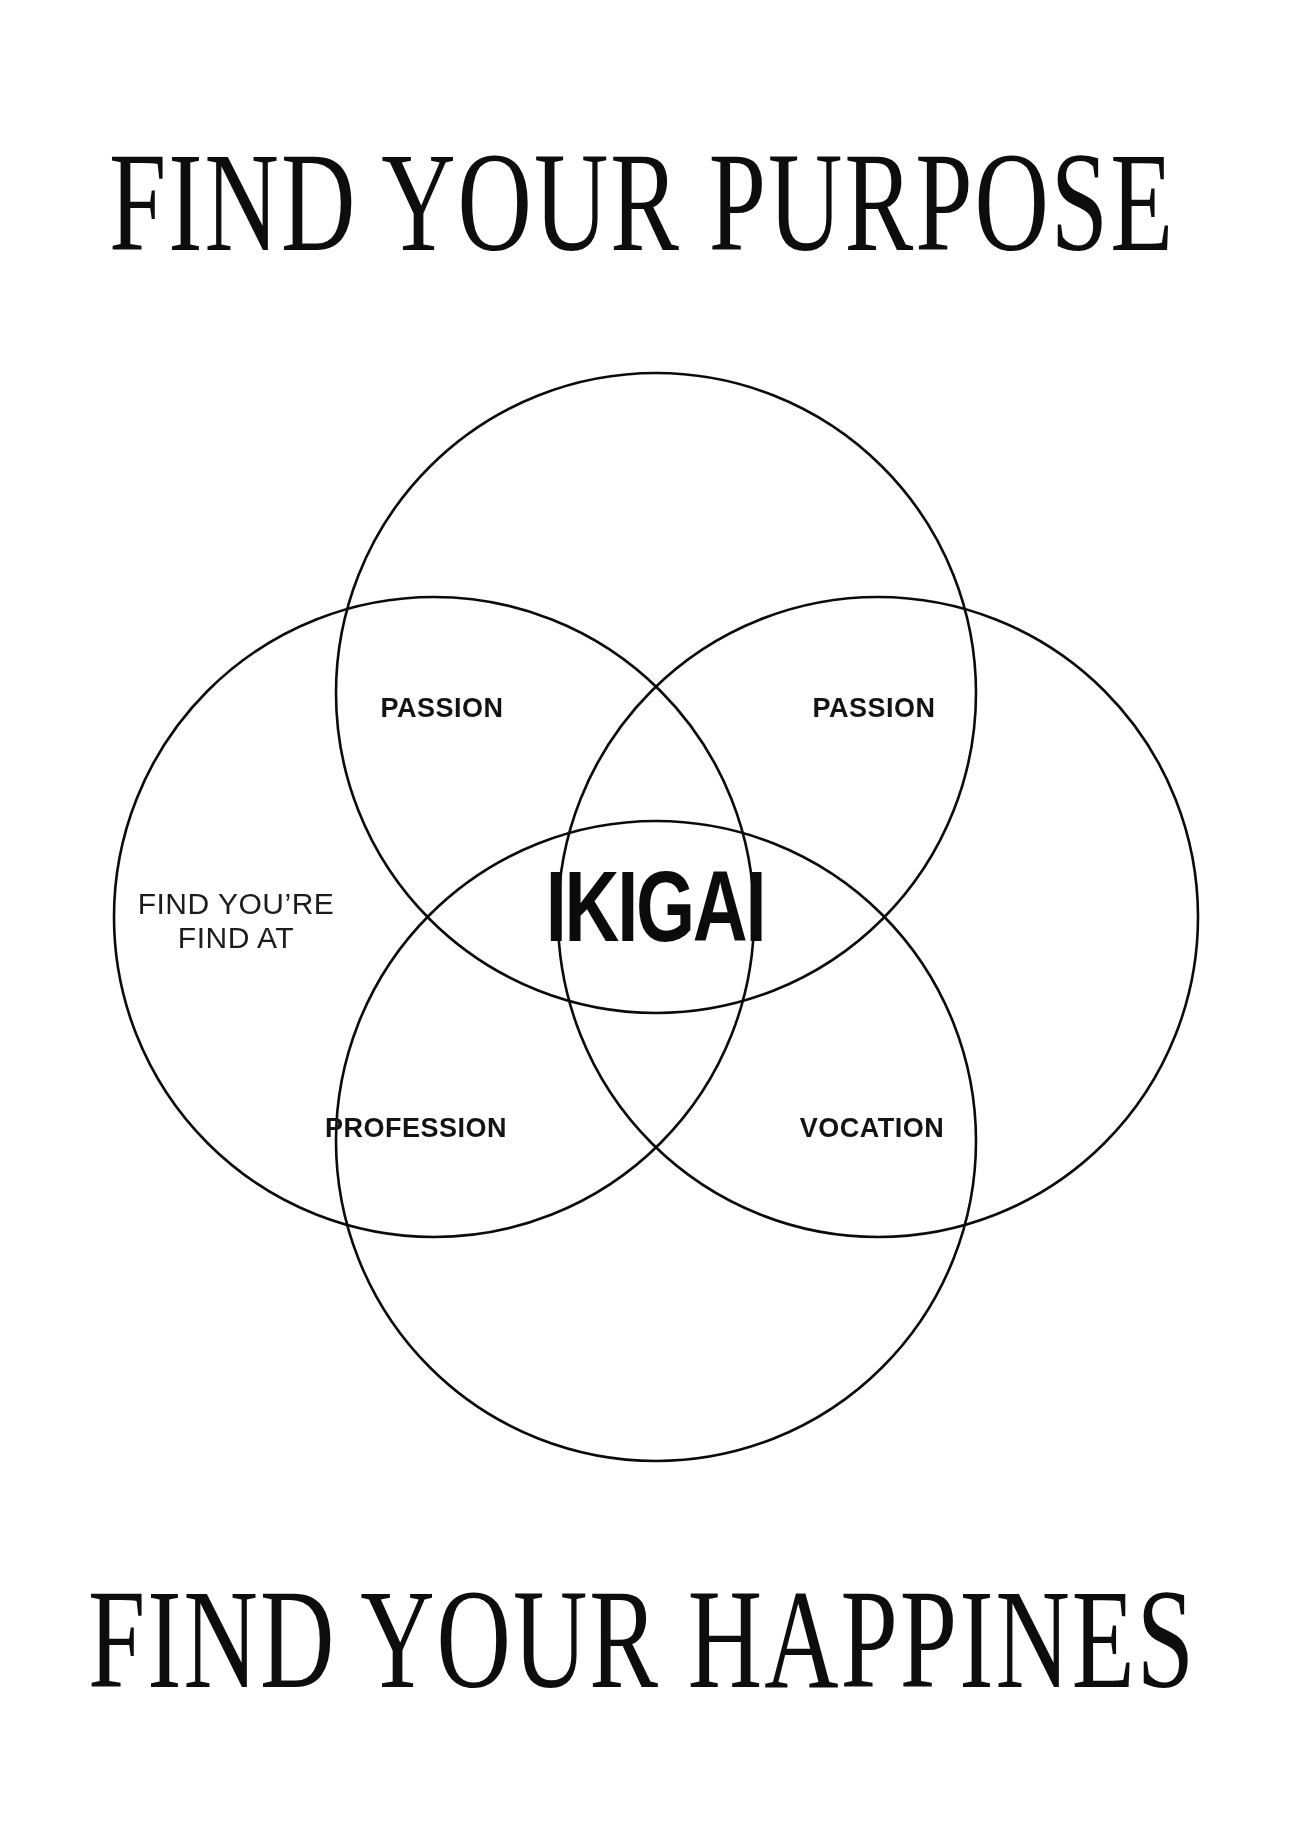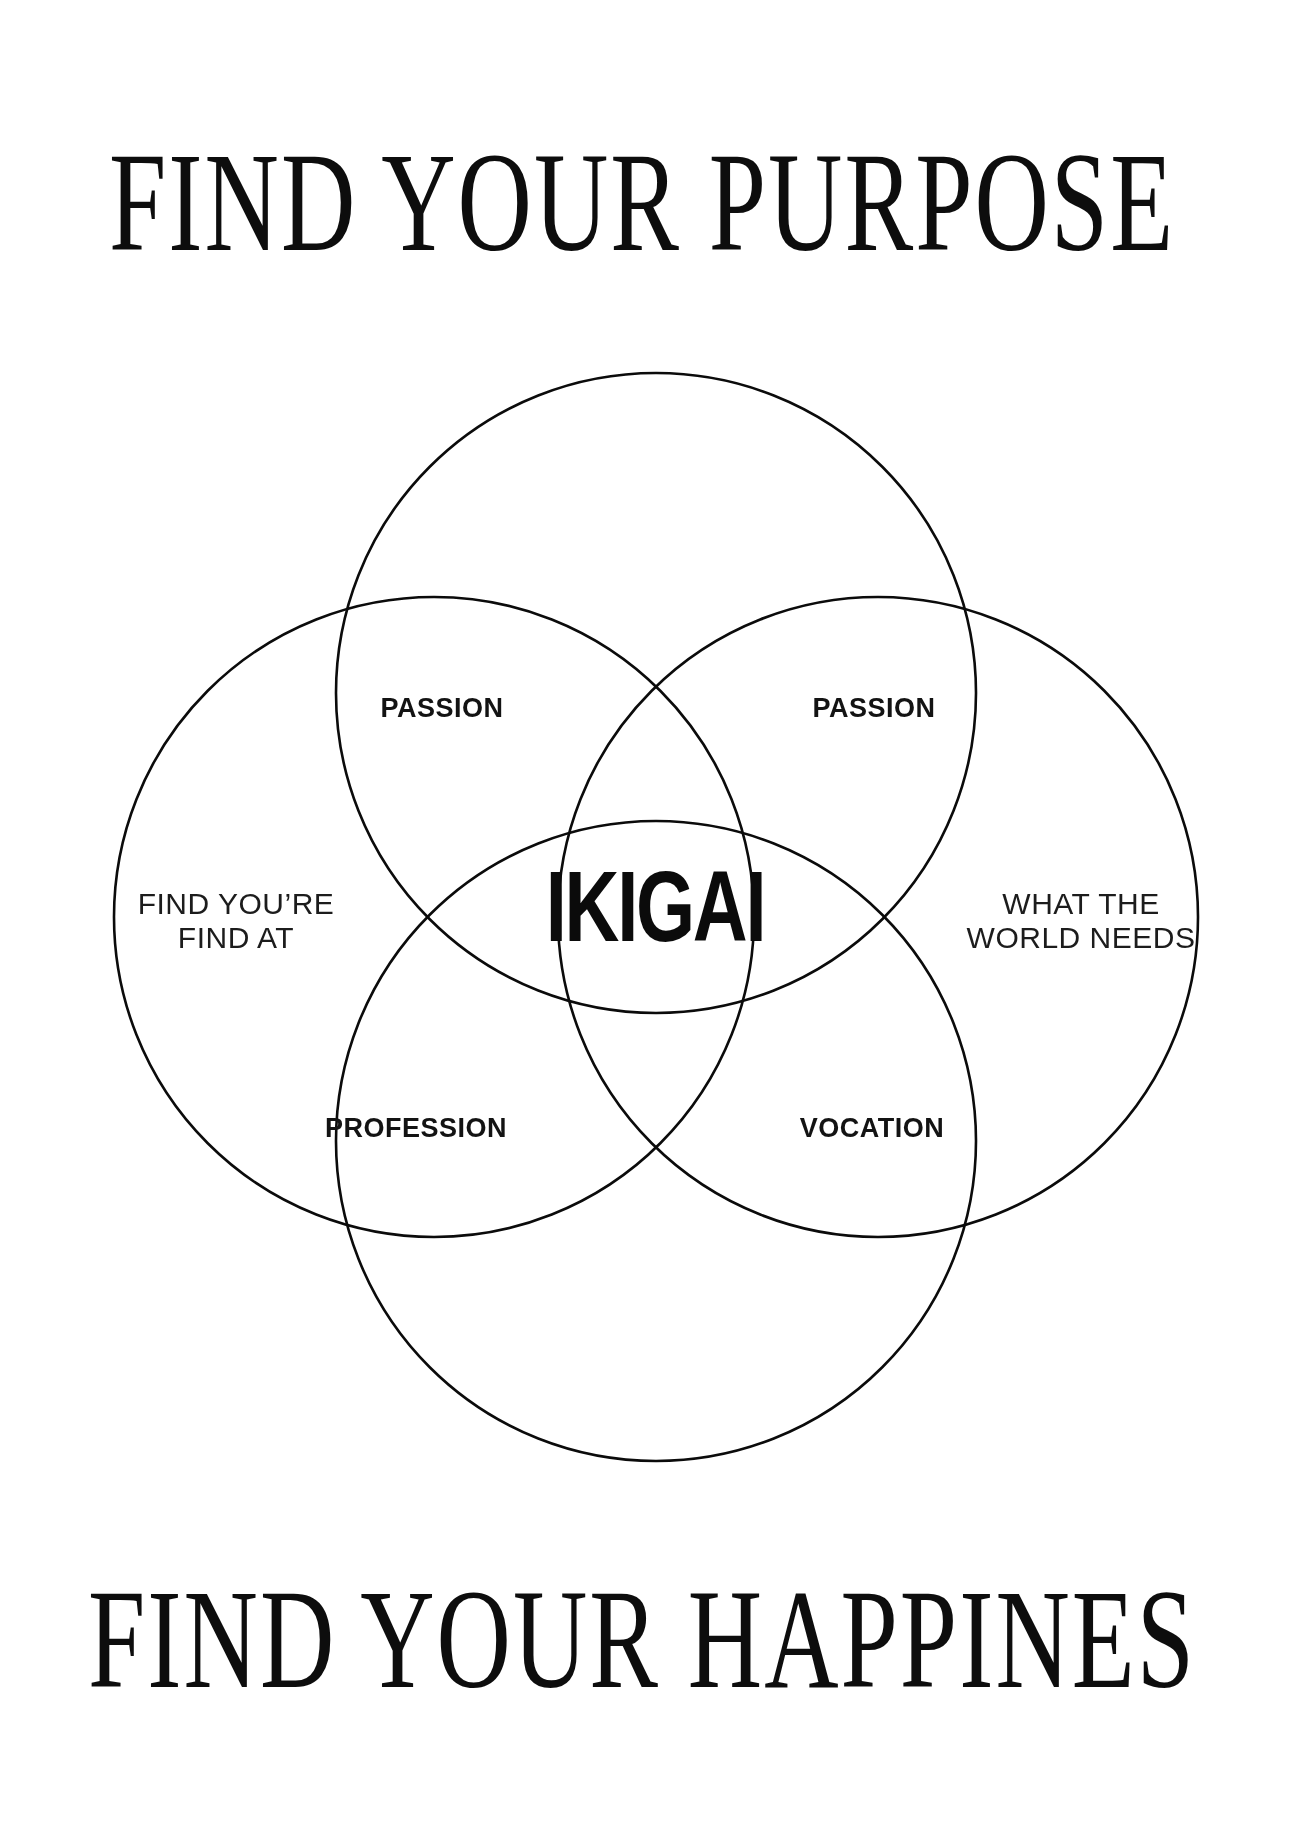--- a/index.html
+++ b/index.html
@@ -94,24 +94,20 @@
     <circle cx="878" cy="917" r="320"></circle>
     <circle cx="656" cy="1141" r="320"></circle>
   </svg>
 
 
   <div class="region-label" style="left:236px; top:921px;">
     <div>FIND YOU’RE</div>
     <div>FIND AT</div>
   </div>
 
-  <div class="region-label" style="left:1081px; top:921px;">
-    <div>WHAT THE</div>
-    <div>WORLD NEEDS</div>
-  </div>
 
 
   <div class="intersection-label" style="left:442px; top:708px;">PASSION</div>
 
   <div class="intersection-label" style="left:874px; top:708px;">PASSION</div>
 
   <div class="intersection-label" style="left:416px; top:1128px;">PROFESSION</div>
 
   <div class="intersection-label" style="left:872px; top:1128px;">VOCATION</div>
 

